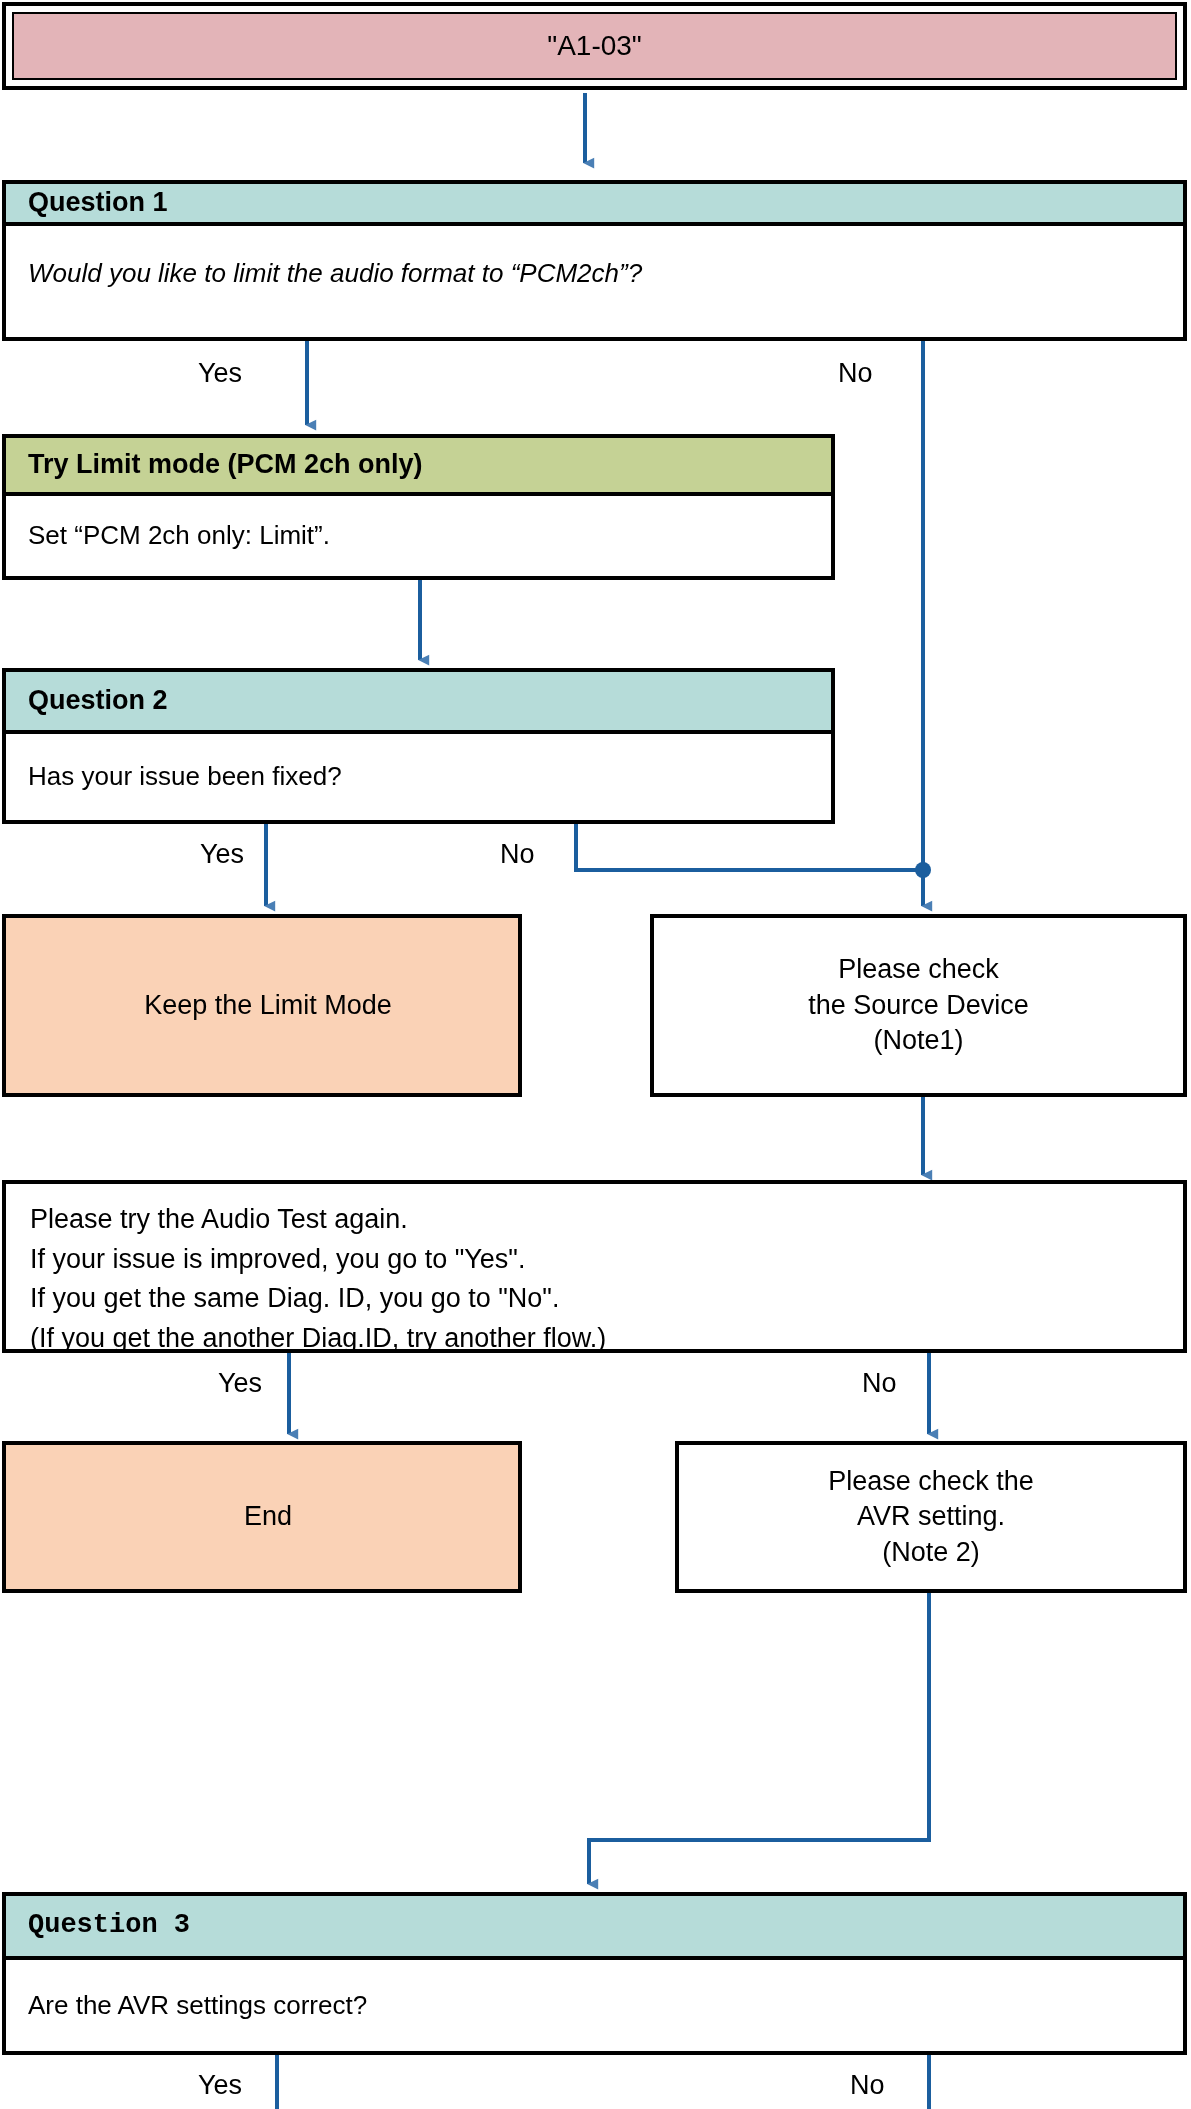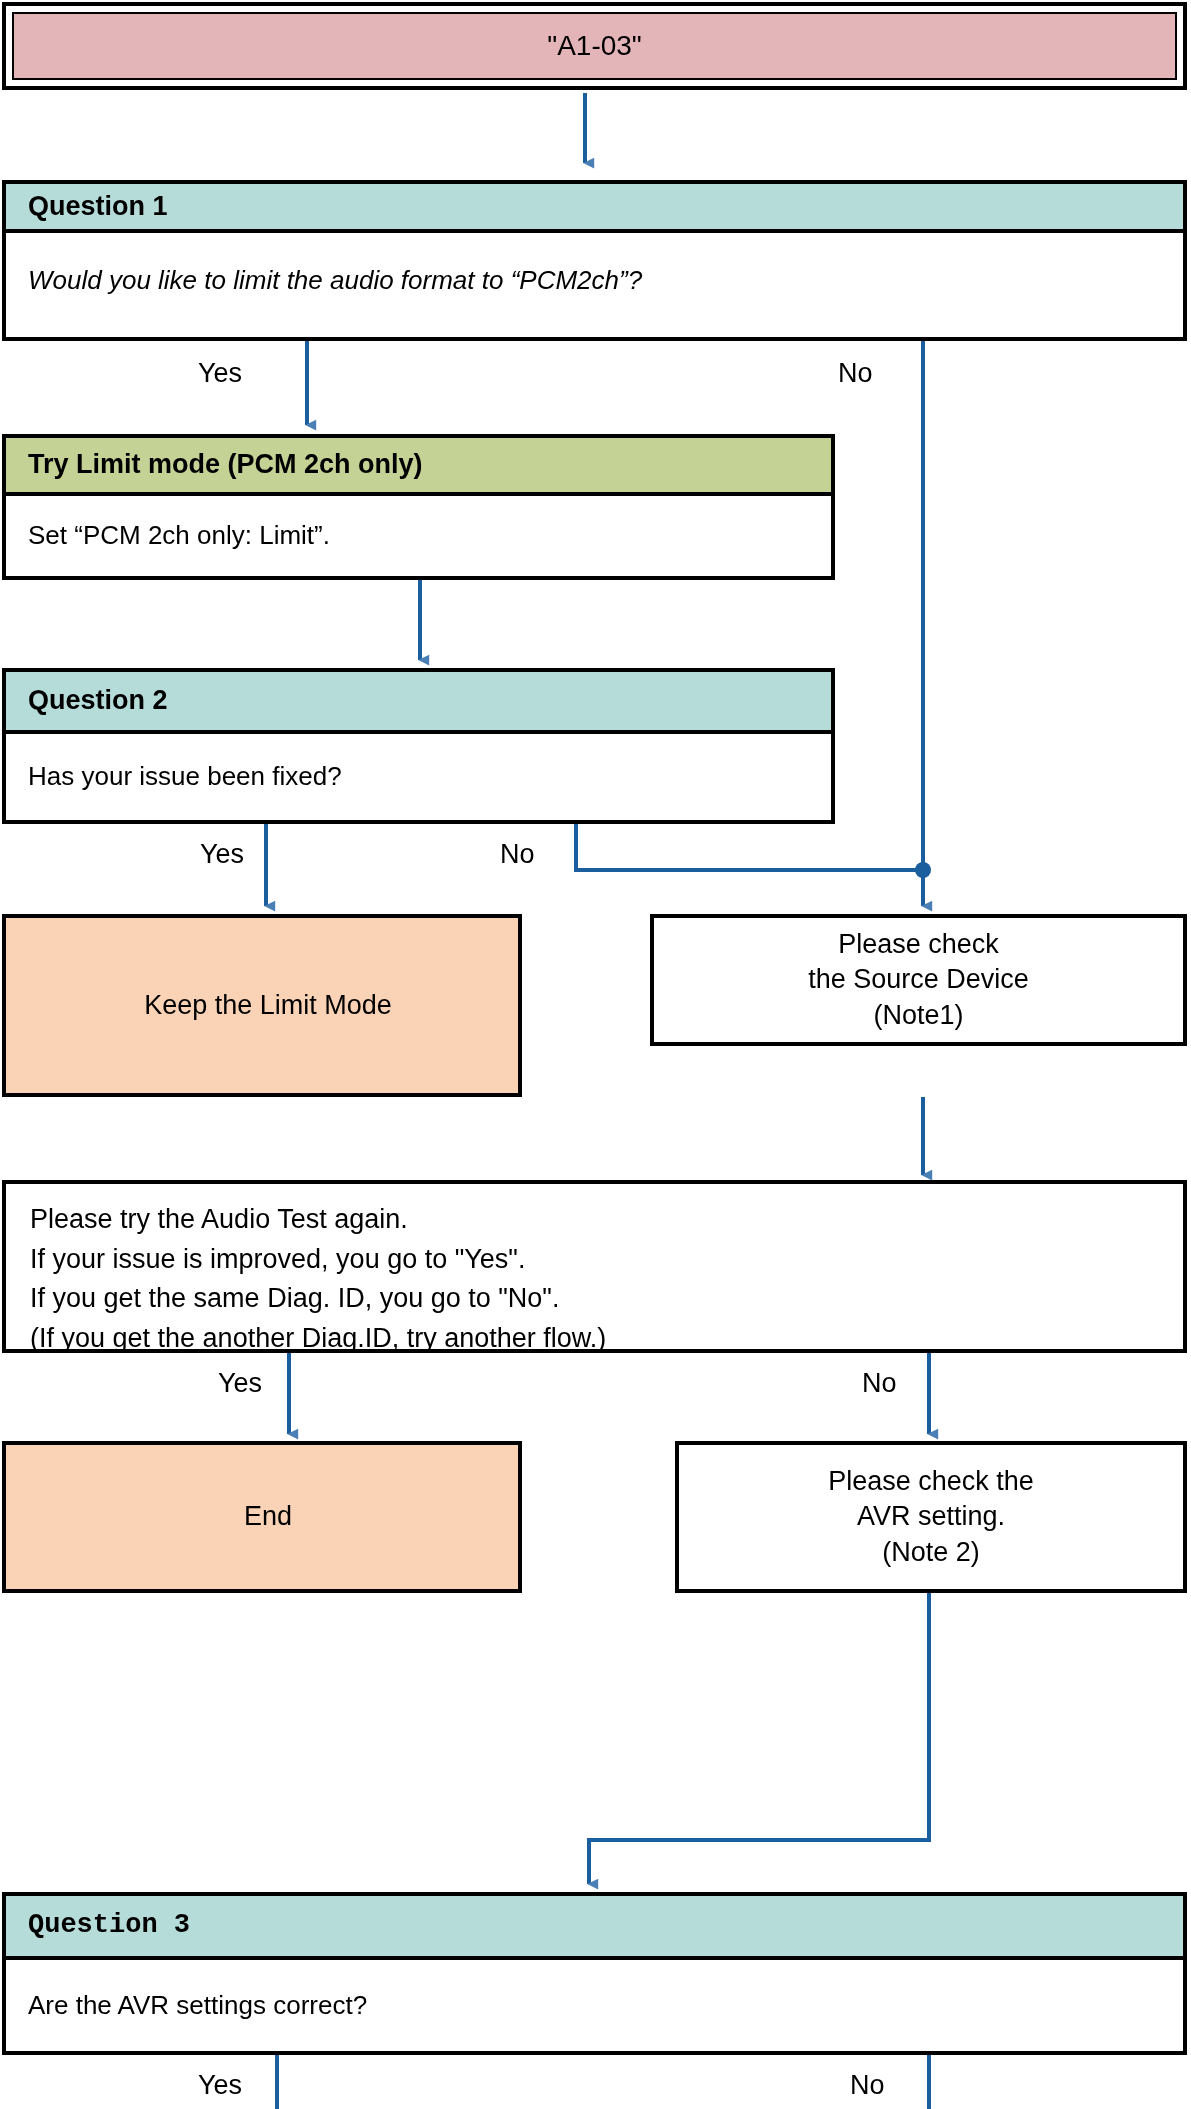--- a/index.html
+++ b/index.html
@@ -155,21 +155,21 @@
       <line x1="929" y1="2055" x2="929" y2="2126" marker-end="url(#ah)"></line>
     </g>
     <circle cx="923" cy="870" r="8" fill="#1b5e9e"></circle>
   </svg>
 
   <div class="start-outer" style="left:2px; top:2px; width:1185px; height:88px;">
     <div class="start-inner">"A1-03"</div>
   </div>
 
   <div class="node" style="left:2px; top:180px; width:1185px; height:161px;">
-    <div class="hdr hdr-q" style="height:49px;text-align:center;">Question 1</div>
+    <div class="hdr hdr-q" style="height:42px;text-align:center;">Question 1</div>
     <div class="body-left" style="height:95px;font-style:italic;">Would you like to limit the audio format to “PCM2ch”?</div>
   </div>
   <div class="elabel" style="left:198px; top:360px;">Yes</div>
   <div class="elabel" style="left:838px; top:360px;">No</div>
 
   <div class="node" style="left:2px; top:434px; width:833px; height:146px;">
     <div class="hdr hdr-g" style="height:58px;">Try Limit mode (PCM 2ch only)</div>
     <div class="body-left" style="height:80px;">Set “PCM 2ch only: Limit”.</div>
   </div>
 
@@ -177,21 +177,21 @@
     <div class="hdr hdr-q" style="height:62px;">Question 2</div>
     <div class="body-left" style="height:86px;">Has your issue been fixed?</div>
   </div>
   <div class="elabel" style="left:200px; top:841px;">Yes</div>
   <div class="elabel" style="left:500px; top:841px;">No</div>
 
   <div class="term" style="left:2px; top:914px; width:520px; height:183px;">
     <span>Keep the Limit Mode</span>
   </div>
 
-  <div class="plain" style="left:650px; top:914px; width:537px; height:132px; flex-direction:column;">
+  <div class="plain" style="left:650px; top:914px; width:537px; height:183px; flex-direction:column;">
     <span>Please check</span>
     <span>the Source Device</span>
     <span>(Note1)</span>
   </div>
 
   <div class="ml" style="left:2px; top:1180px; width:1185px; height:173px;">
     <div>Please try the Audio Test again.</div>
     <div>If your issue is improved, you go to "Yes".</div>
     <div>If you get the same Diag. ID, you go to "No".</div>
     <div>(If you get the another Diag.ID, try another flow.)</div>

